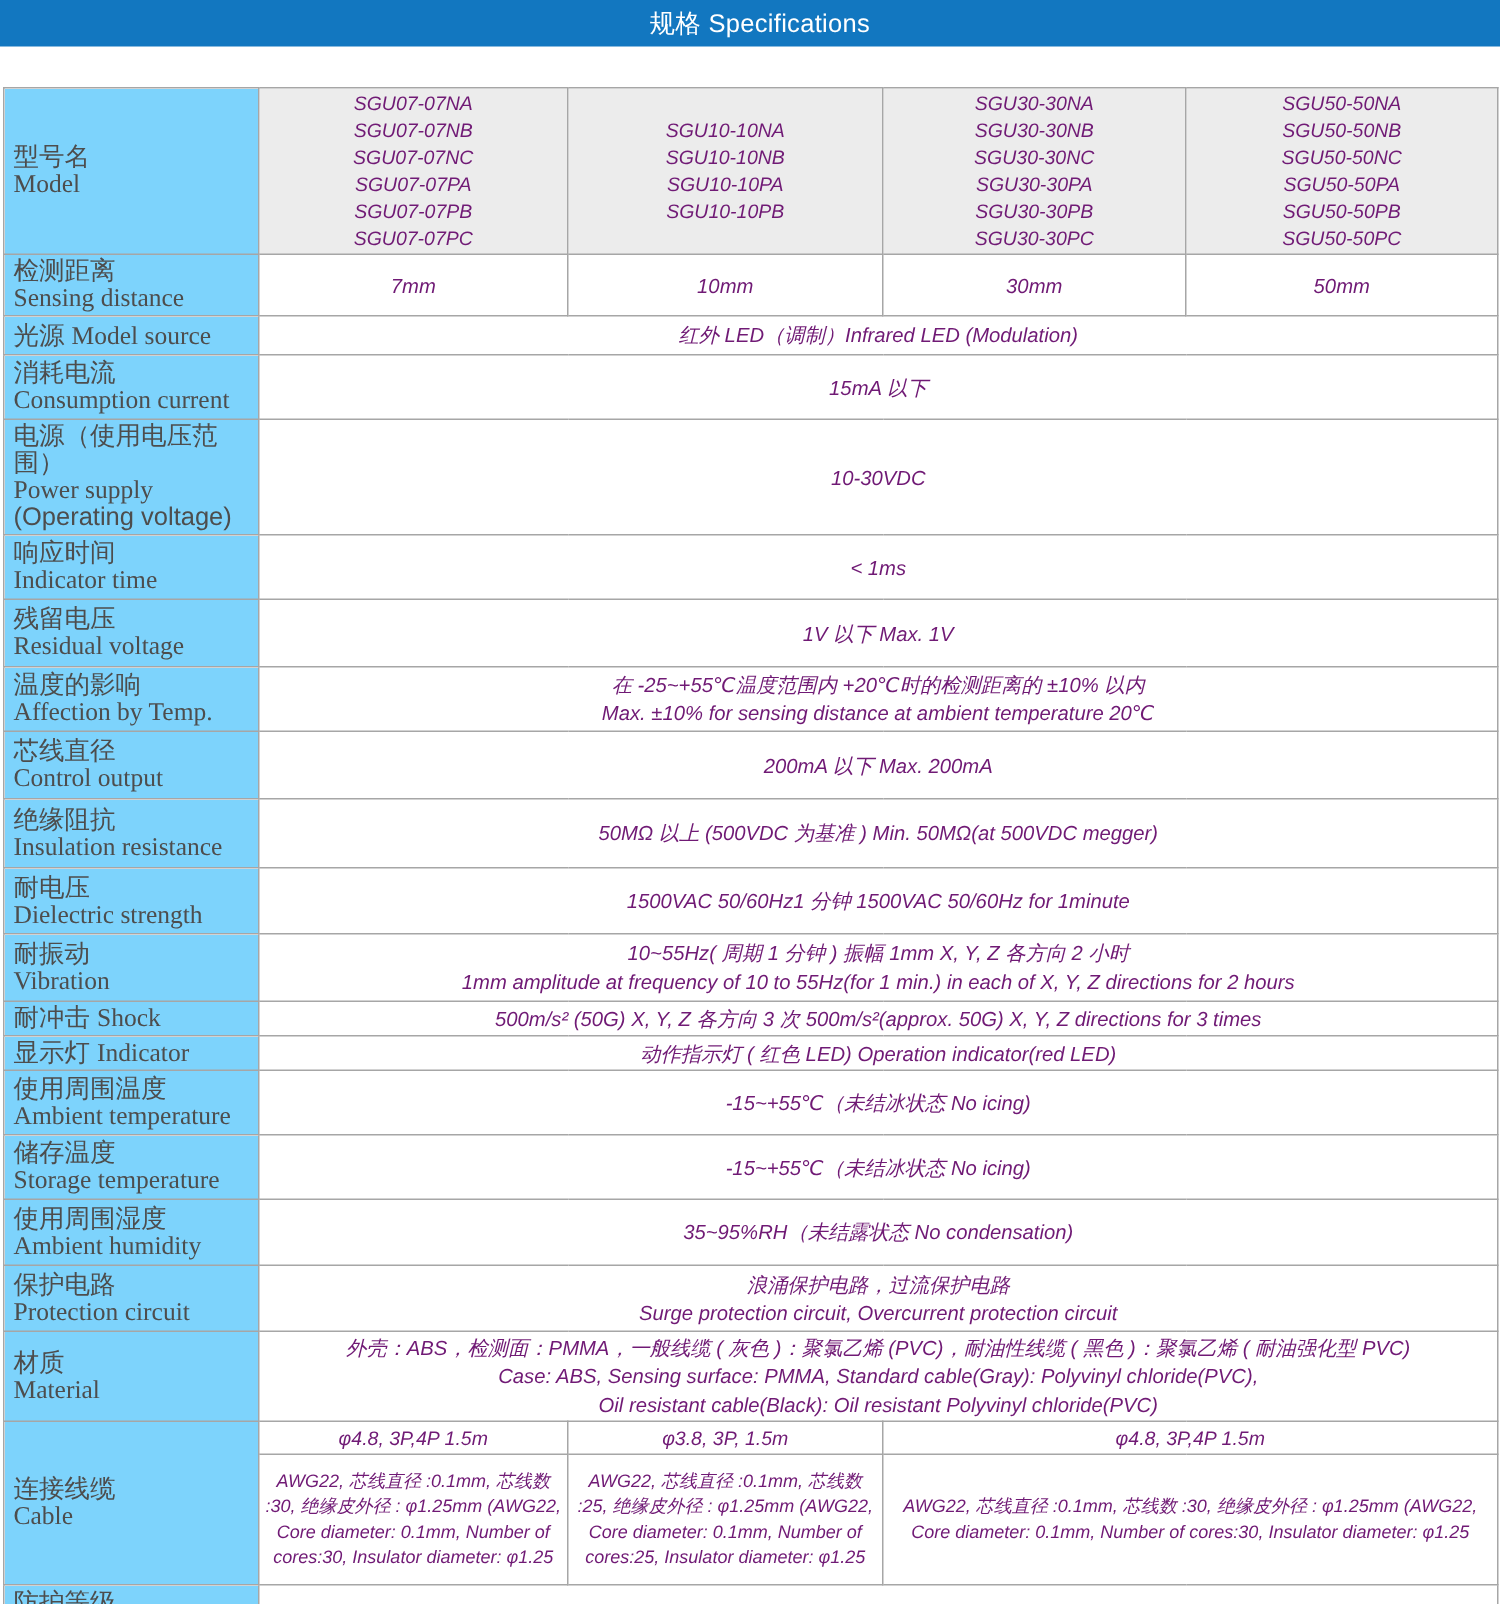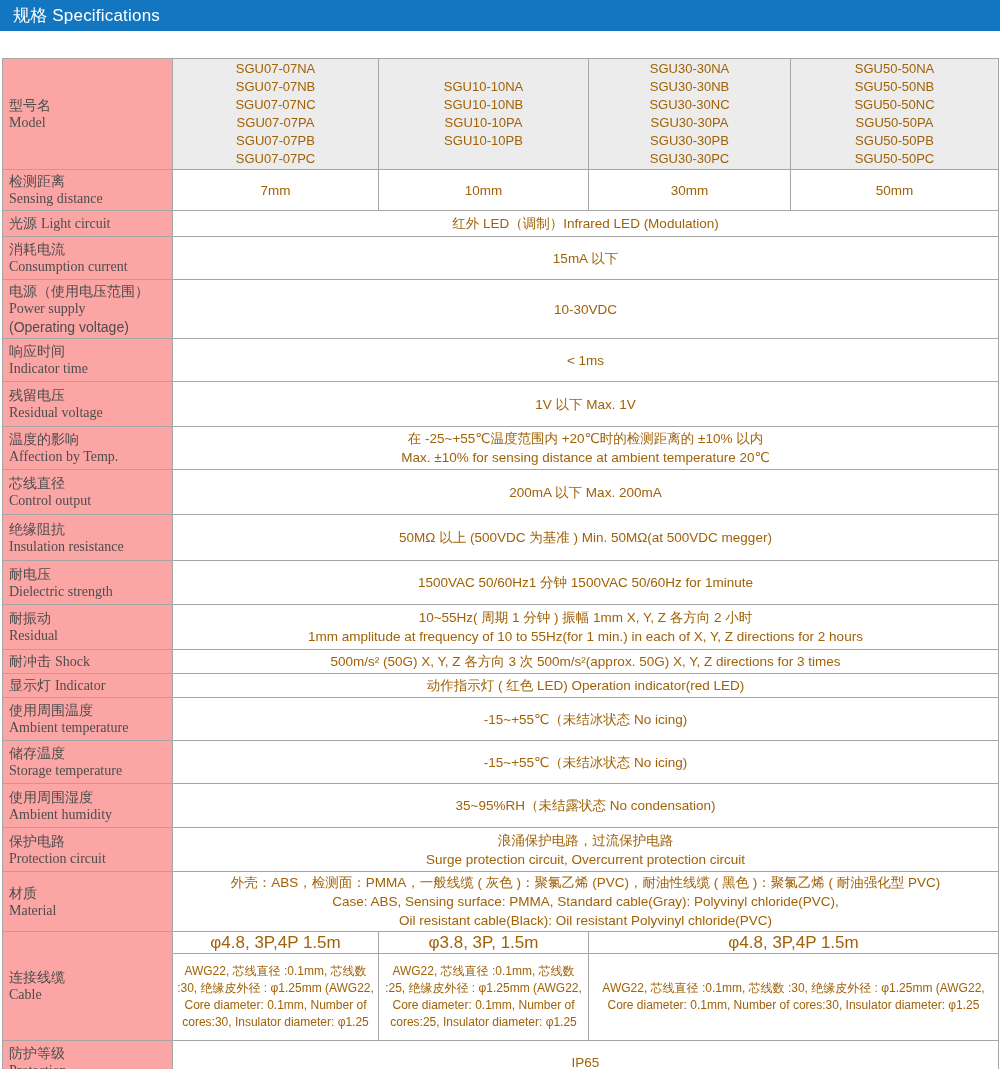--- a/index.html
+++ b/index.html
@@ -1,31 +1,31 @@
 <!DOCTYPE html>
 <html><head>
 <meta charset="utf-8">
 <style>
   html,body{margin:0;padding:0;background:#ffffff;}
   body{width:1000px;font-family:"Liberation Sans","DejaVu Sans",sans-serif;color:#4a4a4a;}
-  .title-bar{width:1000px;height:31px;background:#1277c0;display:flex;align-items:center;box-sizing:border-box;padding-left:13px;}
+  .title-bar{width:1000px;height:31px;background:#1277c0;display:flex;align-items:center;box-sizing:border-box;padding-left:13px;justify-content:center;}
   .title-bar h1{margin:0;font-size:17px;font-weight:500;color:#ffffff;letter-spacing:.2px;}
   .gap{height:27px;}
   table.spec{border-collapse:collapse;table-layout:fixed;width:996px;margin:0 2px;border-top:1px solid #a6a6a6;border-bottom:3px solid #3d3d3d;}
   table.spec td{border:1px solid #a6a6a6;vertical-align:middle;box-sizing:border-box;overflow:hidden;}
-  td.lbl{background:#fca5a5;text-align:left;padding:2px 4px 2px 6px;font-size:14px;line-height:18px;color:#4d4d4d;margin-top:24px;}
+  td.lbl{background:#7dd3fc;text-align:left;padding:2px 4px 2px 6px;font-size:17px;line-height:18px;color:#4d4d4d;margin-top:24px;}
   td.lbl .zh{display:block;}
   td.lbl .en{display:block;font-family:Liberation Serif, serif;}
   td.lbl .en2{display:block;}
   td.lbl.inline .zh,td.lbl.inline .en{display:inline;}
-  td.val{text-align:center;font-size:13.5px;line-height:19px;padding:1px 6px;color:#a16207;background:#ffffff;}
+  td.val{text-align:center;font-size:13.5px;line-height:19px;padding:1px 6px;color:#701a75;background:#ffffff;font-style:italic;}
   tr.model-row td.val{background:#ececec;font-size:13px;line-height:18px;}
   td.val .line{display:block;}
   td.cable-detail{font-size:12px;line-height:17px;padding:2px 4px;}
-  td.cable-head{font-size:17px;line-height:18px;}
+  td.cable-head{font-size:13px;line-height:18px;}
 </style>
 </head>
 <body>
 
 <div class="title-bar">
   <h1>规格 Specifications</h1>
 </div>
 <div class="gap"></div>
 
 <table class="spec">
@@ -80,21 +80,21 @@
           <span class="zh">检测距离</span>
           <span class="en">Sensing distance</span>
         </td>
     <td class="val">7mm</td>
     <td class="val">10mm</td>
     <td class="val">30mm</td>
     <td class="val">50mm</td>
   </tr>
 
   <tr style="height:26px">
-    <td class="lbl inline"><span class="zh">光源</span> <span class="en">Light circuit</span></td>
+    <td class="lbl inline"><span class="zh">光源</span> <span class="en">Model source</span></td>
     <td class="val" colspan="4">
           <span class="line">红外 LED（调制）Infrared LED (Modulation)</span>
         </td>
   </tr>
 
   <tr style="height:43px">
     <td class="lbl">
           <span class="zh">消耗电流</span>
           <span class="en">Consumption current</span>
         </td>
@@ -171,21 +171,21 @@
           <span class="en">Dielectric strength</span>
         </td>
     <td class="val" colspan="4">
           <span class="line">1500VAC 50/60Hz1 分钟 1500VAC 50/60Hz for 1minute</span>
         </td>
   </tr>
 
   <tr style="height:45px">
     <td class="lbl">
           <span class="zh">耐振动</span>
-          <span class="en">Residual</span>
+          <span class="en">Vibration</span>
         </td>
     <td class="val" colspan="4">
           <span class="line">10~55Hz( 周期 1 分钟 ) 振幅 1mm X, Y, Z 各方向 2 小时</span>
           <span class="line">1mm amplitude at frequency of 10 to 55Hz(for 1 min.) in each of X, Y, Z directions for 2 hours</span>
         </td>
   </tr>
 
   <tr style="height:22px">
     <td class="lbl inline"><span class="zh">耐冲击</span> <span class="en">Shock</span></td>
     <td class="val" colspan="4">

